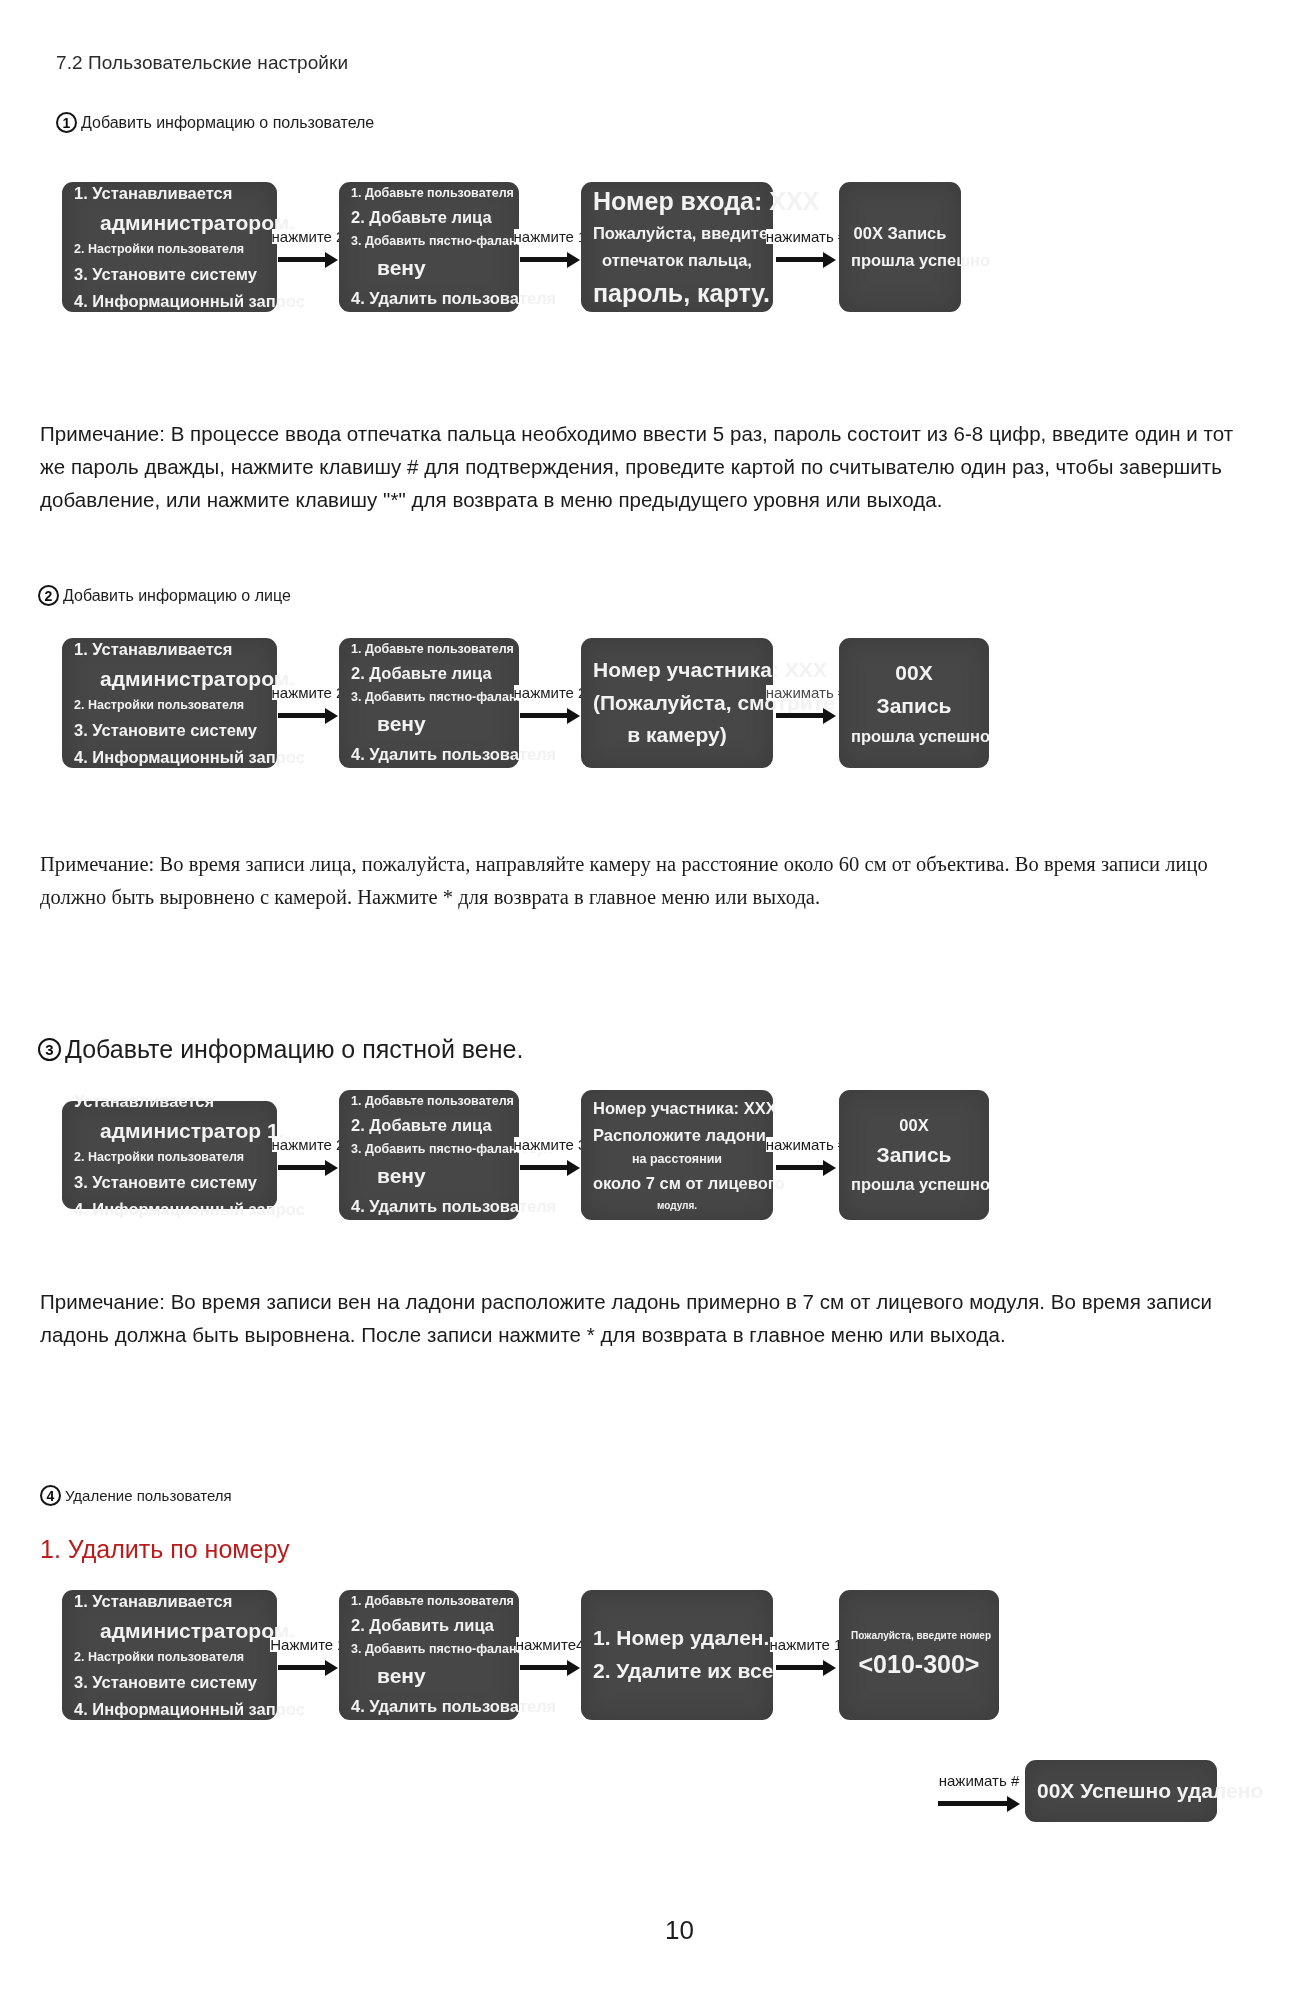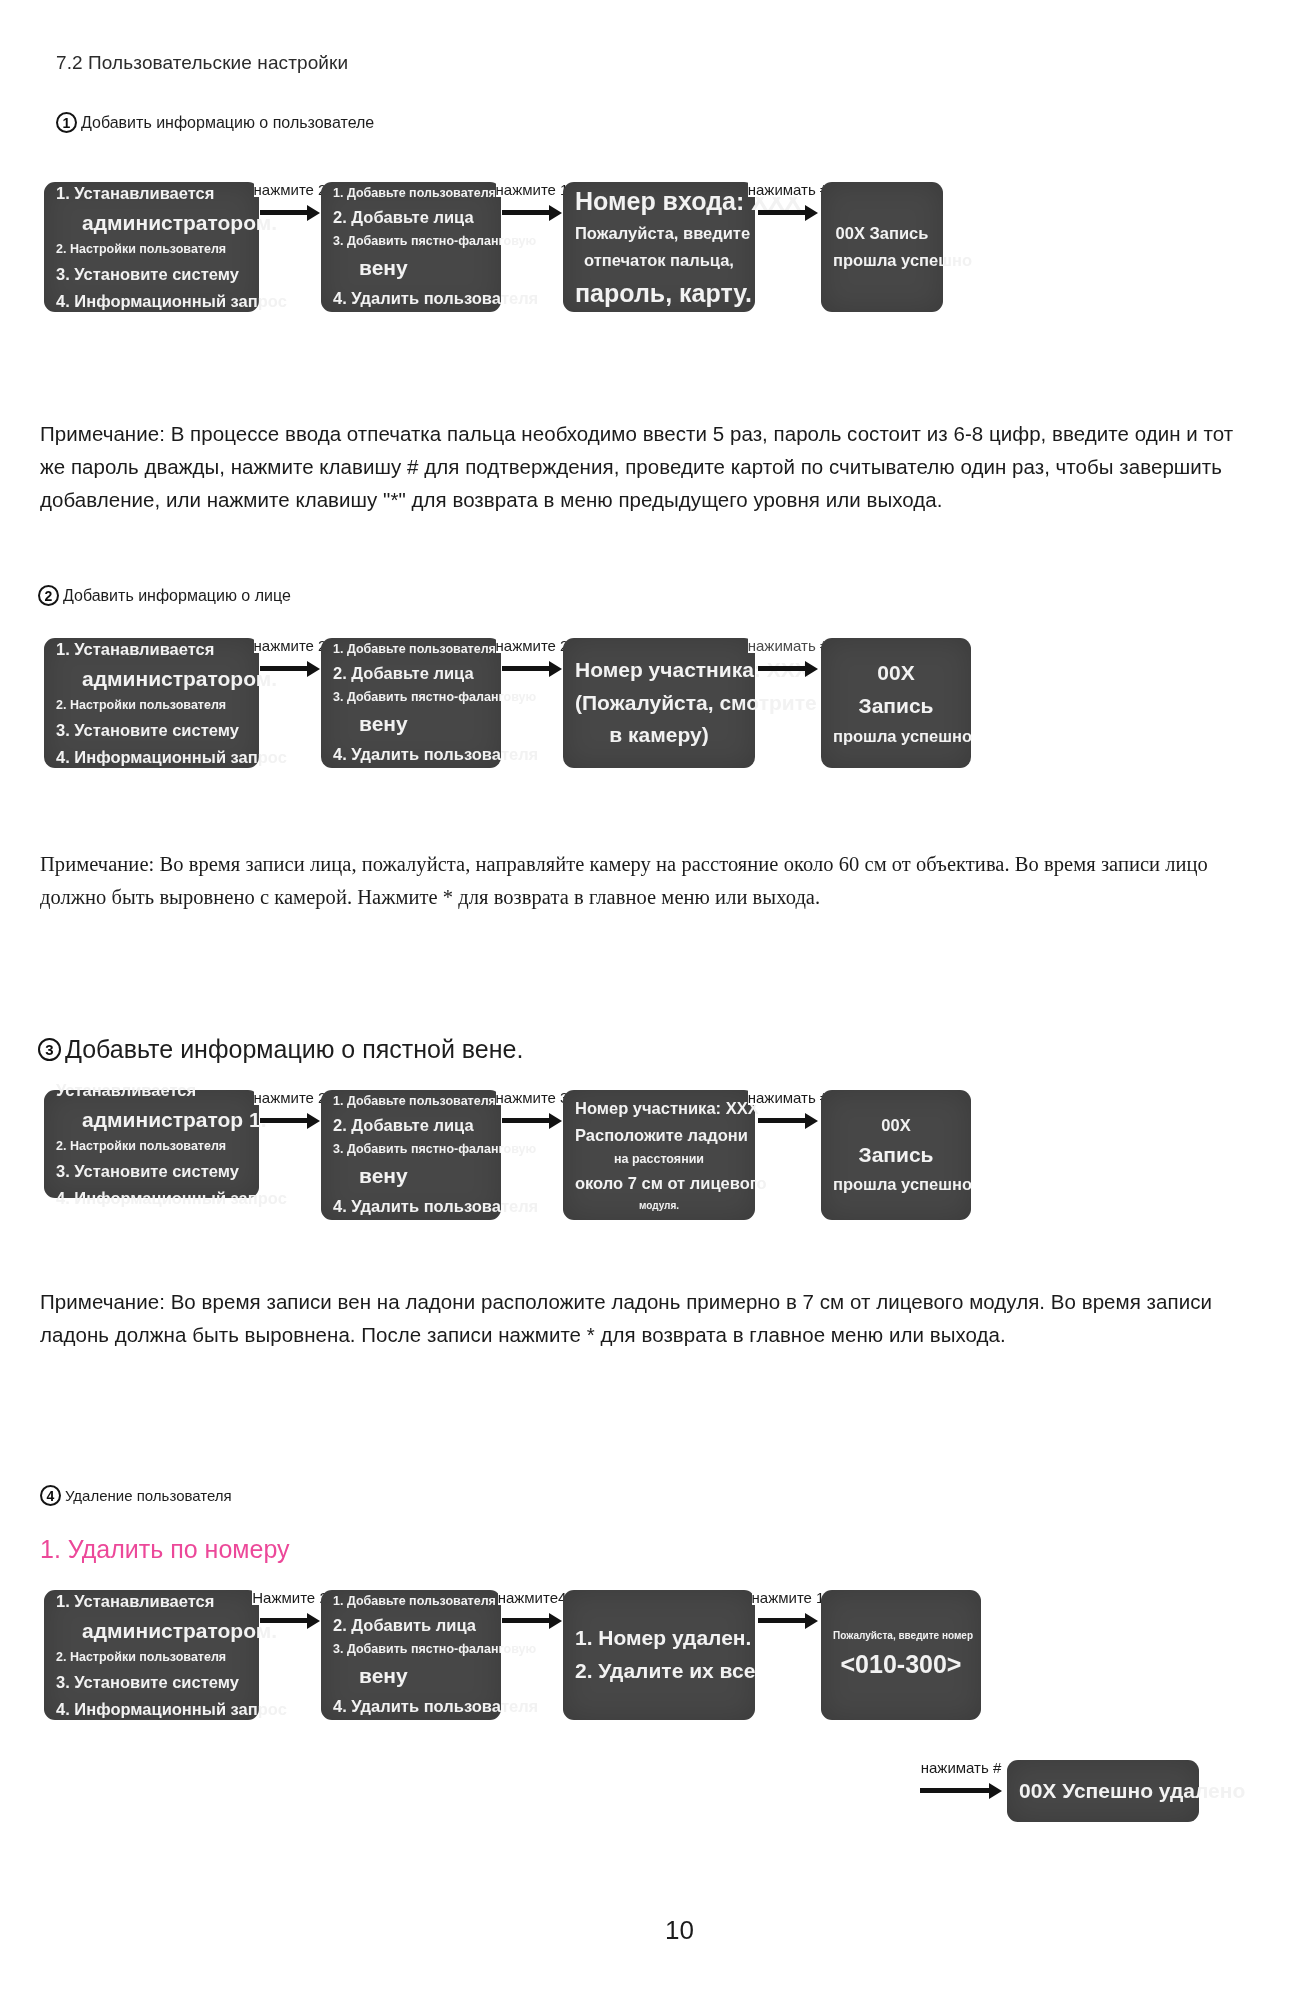--- a/index.html
+++ b/index.html
@@ -51,29 +51,30 @@
   }
   .circ-sm { width: 21px; height: 21px; font-size: 14px; }
   .circ-md { width: 23px; height: 23px; font-size: 15px; }
   .sec-head .lbl { color: #1d1d1d; }
   .head-small .lbl { font-size: 16px; }
   .head-big .lbl  { font-size: 25px; }
 
   .sub-head {
     position: absolute;
     font-size: 25px;
-    color: #ec4899;
+    color: #b91c1c;
     white-space: nowrap;
   }
 
   
   .flow {
     position: absolute;
     display: flex;
-    align-items: flex-start;
+    align-items: center;
+    margin-left: 18px;
   }
   .card {
     background: #474747;
     border-radius: 11px;
     color: #f2f2f2;
     display: flex;
     flex-direction: column;
     justify-content: center;
     padding: 9px 12px;
     position: relative;

